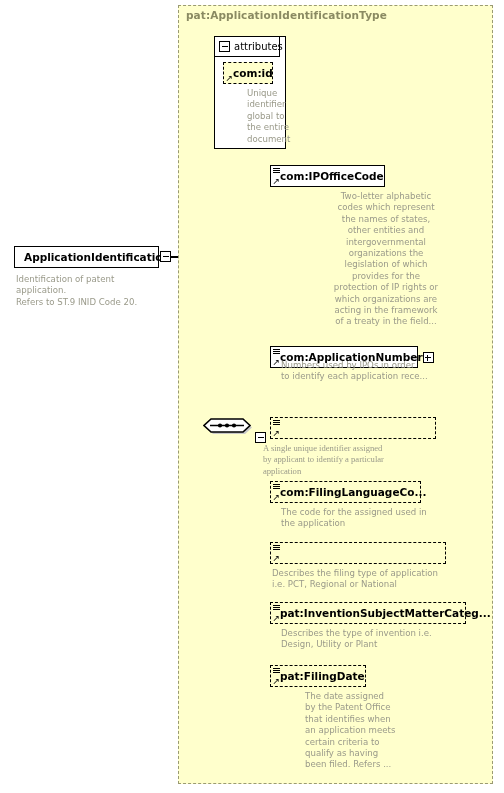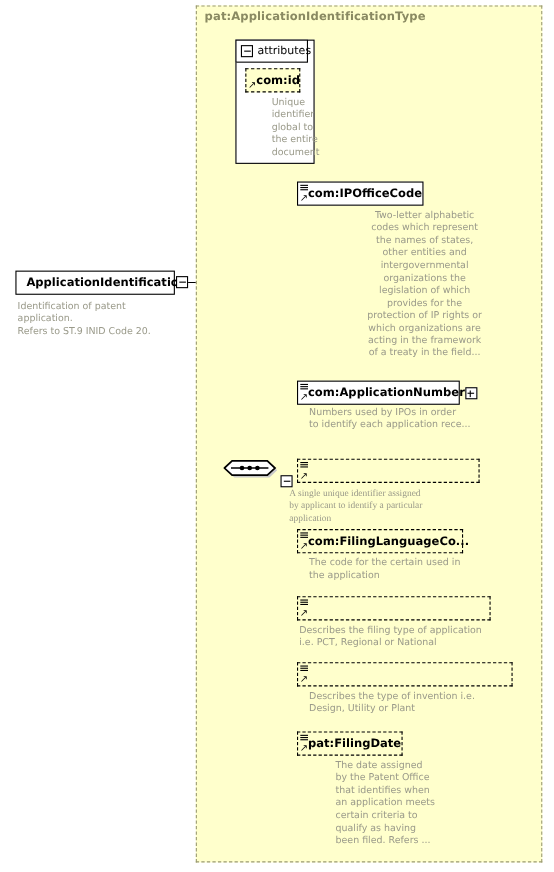--- a/index.html
+++ b/index.html
@@ -208,21 +208,21 @@
     <div class="abs nodebox" style="left: 270px; top: 346px; width: 148px;">
       <span class="docmark">
         <i></i>
         <i></i>
         <i></i>
       </span>
       <span class="arrowmark">↗</span>
       <span class="lbl">com:ApplicationNumber</span>
       <span class="ctl plus" style="margin-left: auto;"></span>
     </div>
-    <div class="abs desc" style="left: 281px; top: 370px; width: 210px;">Numbers used by IPOs in order
+    <div class="abs desc" style="left: 281px; top: 360px; width: 210px;">Numbers used by IPOs in order
 to identify each application rece...</div>
     <div class="abs shadow" style="left: 275px; top: 424px; width: 166px; height: 22px;"></div>
     <div class="abs nodebox opt" style="left: 270px; top: 417px; width: 166px;">
       <span class="docmark">
         <i></i>
         <i></i>
         <i></i>
       </span>
       <span class="arrowmark">↗</span>
     </div>
@@ -232,41 +232,42 @@
     <div class="abs shadow" style="left: 275px; top: 488px; width: 151px; height: 22px;"></div>
     <div class="abs nodebox opt" style="left: 270px; top: 481px; width: 151px;">
       <span class="docmark">
         <i></i>
         <i></i>
         <i></i>
       </span>
       <span class="arrowmark">↗</span>
       <span class="lbl">com:FilingLanguageCo...</span>
     </div>
-    <div class="abs desc" style="left: 281px; top: 507px; width: 210px;">The code for the certain used in
+    <div class="abs desc" style="left: 281px; top: 507px; width: 210px;">The code for the assigned used in
 the application</div>
     <div class="abs shadow" style="left: 275px; top: 549px; width: 176px; height: 22px;"></div>
     <div class="abs nodebox opt" style="left: 270px; top: 542px; width: 176px;">
       <span class="docmark">
         <i></i>
         <i></i>
         <i></i>
       </span>
       <span class="arrowmark">↗</span>
     </div>
     <div class="abs desc" style="left: 272px; top: 568px; width: 210px;">Describes the filing type of application
 i.e. PCT, Regional or National</div>
     <div class="abs shadow" style="left: 275px; top: 609px; width: 196px; height: 22px;"></div>
     <div class="abs nodebox opt" style="left: 270px; top: 602px; width: 196px;">
       <span class="docmark">
         <i></i>
         <i></i>
         <i></i>
       </span>
       <span class="arrowmark">↗</span>
+      <span class="lbl">pat:InventionSubjectMatterCateg...</span>
     </div>
     <div class="abs desc" style="left: 281px; top: 628px; width: 210px;">Describes the type of invention i.e.
 Design, Utility or Plant</div>
     <div class="abs shadow" style="left: 275px; top: 672px; width: 96px; height: 22px;"></div>
     <div class="abs nodebox opt" style="left: 270px; top: 665px; width: 96px;">
       <span class="docmark">
         <i></i>
         <i></i>
         <i></i>
       </span>

